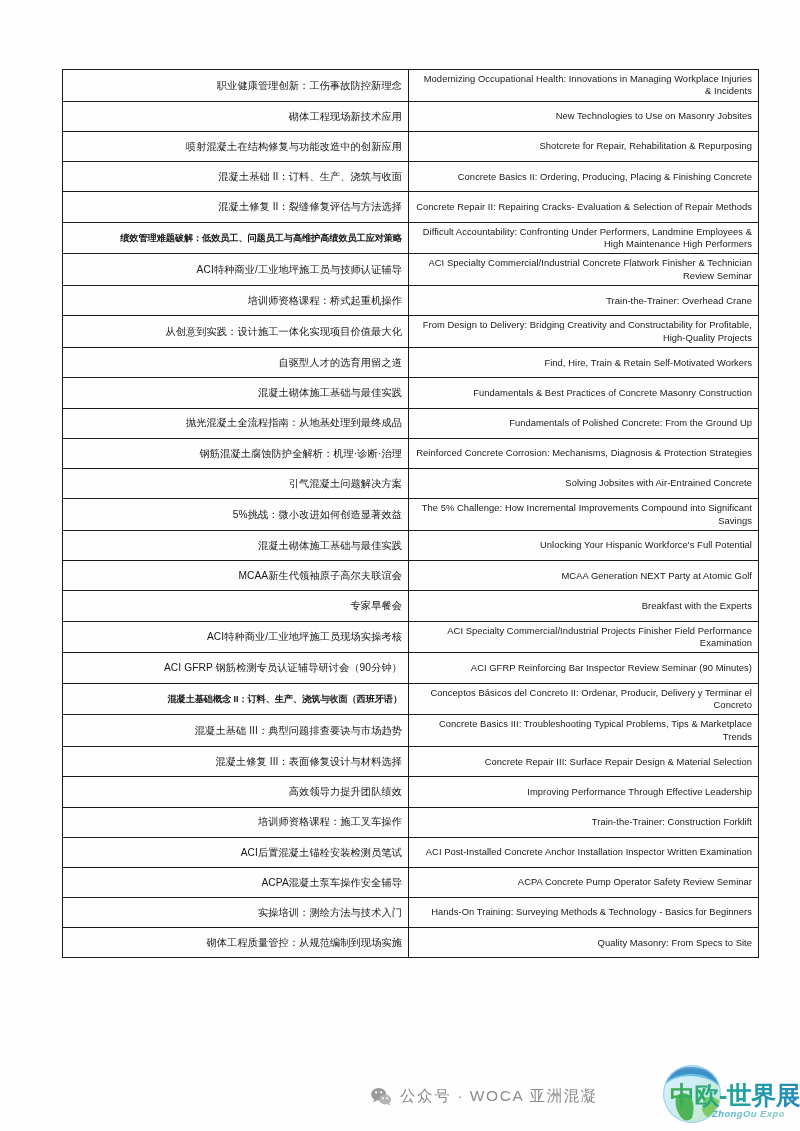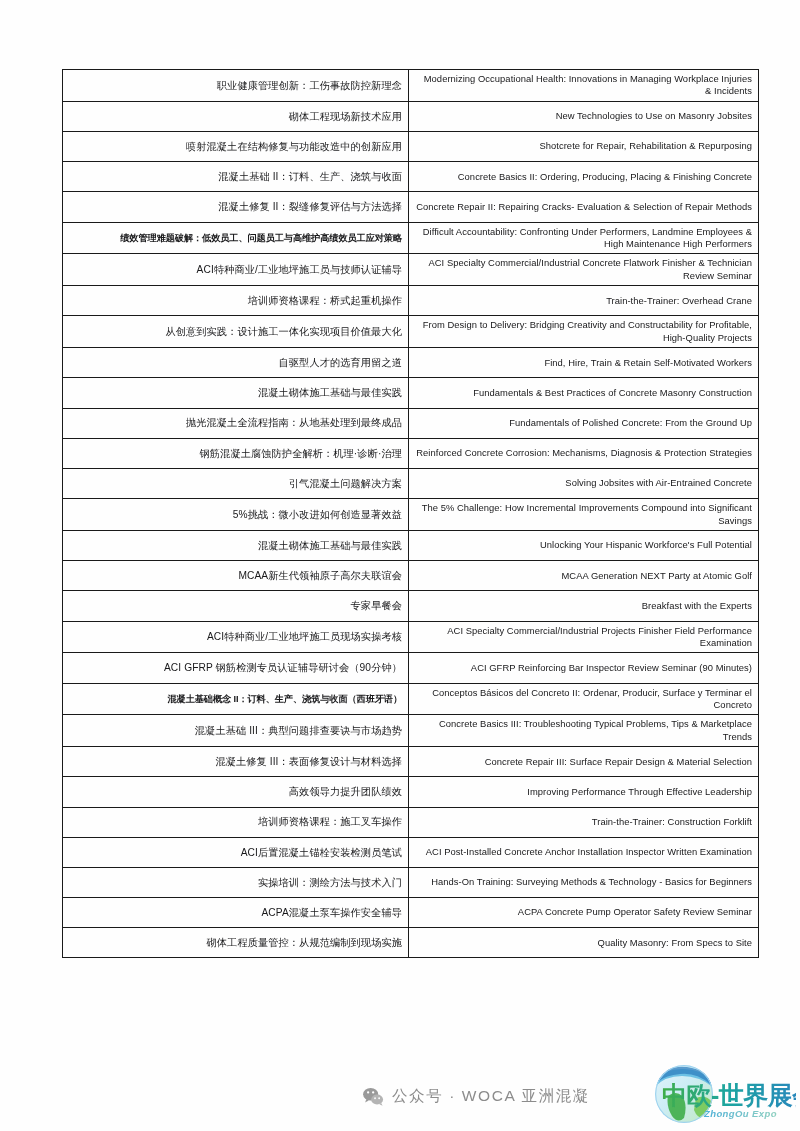--- a/index.html
+++ b/index.html
@@ -60,21 +60,21 @@
 
   .col-zh.small {
     font-size: 9.2px;
     letter-spacing: -0.1px;
     font-weight: bold;
   }
 
   
   .footer {
     position: absolute;
-    left: 0;
+    left: 8px;
     top: 1075px;
     width: 693px;
     height: 56px;
   }
 
   .footer-inner {
     position: absolute;
     left: 362px;
     top: 0;
     display: flex;
@@ -193,21 +193,21 @@
       <tr>
         <td class="col-zh">ACI特种商业/工业地坪施工员现场实操考核</td>
         <td class="col-en">ACI Specialty Commercial/Industrial Projects Finisher Field Performance Examination</td>
       </tr>
       <tr>
         <td class="col-zh">ACI GFRP 钢筋检测专员认证辅导研讨会（90分钟）</td>
         <td class="col-en">ACI GFRP Reinforcing Bar Inspector Review Seminar (90 Minutes)</td>
       </tr>
       <tr>
         <td class="col-zh small">混凝土基础概念 II：订料、生产、浇筑与收面（西班牙语）</td>
-        <td class="col-en">Conceptos Básicos del Concreto II: Ordenar, Producir, Surface y Terminar el Concreto</td>
+        <td class="col-en">Conceptos Básicos del Concreto II: Ordenar, Producir, Delivery y Terminar el Concreto</td>
       </tr>
       <tr>
         <td class="col-zh">混凝土基础 III：典型问题排查要诀与市场趋势</td>
         <td class="col-en">Concrete Basics III: Troubleshooting Typical Problems, Tips &amp; Marketplace Trends</td>
       </tr>
       <tr>
         <td class="col-zh">混凝土修复 III：表面修复设计与材料选择</td>
         <td class="col-en">Concrete Repair III: Surface Repair Design &amp; Material Selection</td>
       </tr>
       <tr>
@@ -216,26 +216,26 @@
       </tr>
       <tr>
         <td class="col-zh">培训师资格课程：施工叉车操作</td>
         <td class="col-en">Train-the-Trainer: Construction Forklift</td>
       </tr>
       <tr>
         <td class="col-zh">ACI后置混凝土锚栓安装检测员笔试</td>
         <td class="col-en">ACI Post-Installed Concrete Anchor Installation Inspector Written Examination</td>
       </tr>
       <tr>
+        <td class="col-zh">ACPA混凝土泵车操作安全辅导</td>
+        <td class="col-en">ACPA Concrete Pump Operator Safety Review Seminar</td>
+      </tr>
+      <tr>
         <td class="col-zh">实操培训：测绘方法与技术入门</td>
         <td class="col-en">Hands-On Training: Surveying Methods &amp; Technology - Basics for Beginners</td>
-      </tr>
-      <tr>
-        <td class="col-zh">ACPA混凝土泵车操作安全辅导</td>
-        <td class="col-en">ACPA Concrete Pump Operator Safety Review Seminar</td>
       </tr>
       <tr>
         <td class="col-zh">砌体工程质量管控：从规范编制到现场实施</td>
         <td class="col-en">Quality Masonry: From Specs to Site</td>
       </tr>
     </tbody>
   </table>
 
   <div class="footer">
     <div class="footer-inner">

